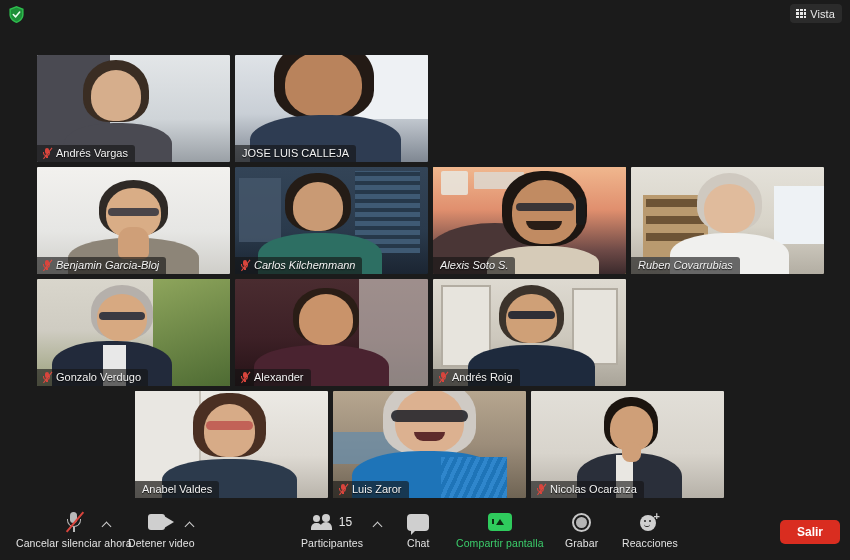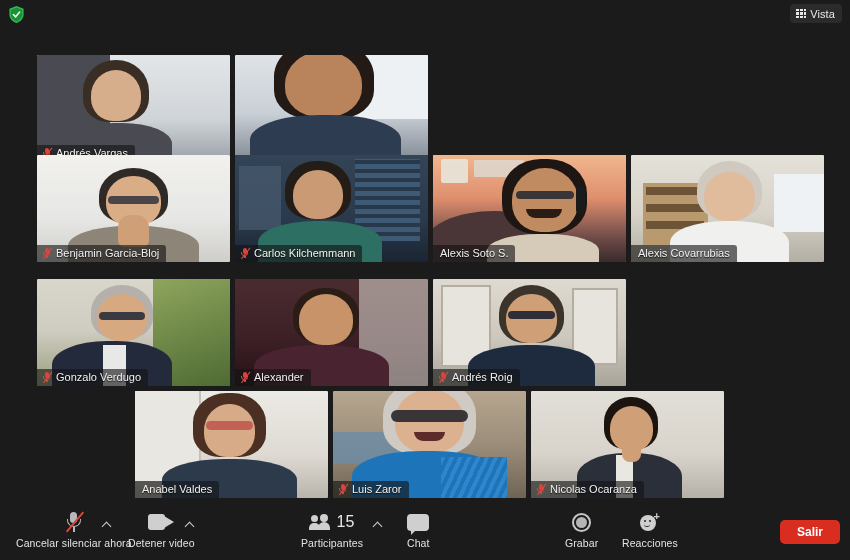--- a/index.html
+++ b/index.html
@@ -45,21 +45,21 @@
   .view-btn .lbl { color: #e9e9e9; font-size: 11px; letter-spacing: .1px; }
 
   
   .gallery {
     position: absolute;
     top: 46px; left: 0;
     width: 850px; height: 458px;
   }
   .row { position: absolute; display: flex; gap: 5px; }
   .row-1 { top: 9px;   left: 37px; }
-  .row-2 { top: 109px; left: 37px; }
+  .row-2 { top: 121px; left: 37px; font-style: italic; }
   .row-3 { top: 233px; left: 37px; }
   .row-4 { top: 345px; left: 135px; }
 
   .tile {
     position: relative;
     width: 193px; height: 107px;
     background: #0c0c0c;
     overflow: hidden;
     border-radius: 1px;
     flex: none;
@@ -148,21 +148,21 @@
   .cam .bdy { position: absolute; left: 0; top: 0; width: 17px; height: 16px; border-radius: 3px; background: #cfcfcf; }
   .cam .lens { position: absolute; left: 16px; top: 2px; width: 0; height: 0;
     border-top: 6px solid transparent; border-bottom: 6px solid transparent; border-left: 10px solid #cfcfcf; }
 
   
   .ppl { position: relative; width: 22px; height: 16px; }
   .ppl .h1 { position: absolute; left: 1px; top: 1px; width: 7px; height: 7px; border-radius: 50%; background: #cfcfcf; }
   .ppl .h2 { position: absolute; left: 10px; top: 0px; width: 8px; height: 8px; border-radius: 50%; background: #cfcfcf; }
   .ppl .b1 { position: absolute; left: -1px; top: 9px; width: 11px; height: 7px; border-radius: 5px 5px 0 0; background: #cfcfcf; }
   .ppl .b2 { position: absolute; left: 8px; top: 8px; width: 12px; height: 8px; border-radius: 6px 6px 0 0; background: #cfcfcf; }
-  .pcount { color: #e8e8e8; font-size: 16px; margin-left: 5px; }
+  .pcount { color: #e8e8e8; font-size: 12px; margin-left: 5px; }
 
   
   .bub { width: 22px; height: 17px; background: #cfcfcf; border-radius: 4px; position: relative; }
   .bub::after { content: ""; position: absolute; left: 4px; bottom: -4px; width: 0; height: 0;
     border-left: 5px solid #cfcfcf; border-bottom: 5px solid transparent; }
 
   
   .share-sq {
     width: 24px; height: 18px; background: #2fcb5d; border-radius: 4px;
     display: flex; align-items: center; justify-content: center;
@@ -248,20 +248,23 @@
         </div>
       </div>
 
 
       <div class="tile">
         <div class="video scene" style="background:linear-gradient(180deg,#dfe3e7 0%,#c9cfd6 55%,#7f8792 100%)">
           <div style="position:absolute;left:60%;top:0;width:40%;height:60%;background:#eef1f4"></div>
           <div class="person" style="left:20%;top:-14%;width:52%;height:74%;background:#231a15;border-radius:46% 46% 36% 36%"></div>
           <div class="person" style="left:26%;top:-4%;width:40%;height:62%;background:#b9835c"></div>
           <div class="torso" style="left:8%;top:56%;width:78%;height:50%;background:#2e3c52"></div>
+        </div>
+        <div class="plate nomic">
+          <span class="nm">JOSE LUIS CALLEJA</span>
         </div>
       </div>
     </div>
 
     <div class="row row-2">
 
       <div class="tile">
         <div class="video scene" style="background:linear-gradient(180deg,#f2f1ee 0%,#e6e6e4 60%,#cfcec9 100%)">
           <div class="person" style="left:32%;top:12%;width:36%;height:52%;background:#2f2a26;border-radius:50% 50% 38% 38%"></div>
           <div class="person" style="left:36%;top:20%;width:28%;height:46%;background:#d9ad86"></div>
@@ -321,21 +324,21 @@
           <div style="position:absolute;left:6%;top:26%;width:34%;height:58%;background:#b99a6f"></div>
           <div style="position:absolute;left:8%;top:30%;width:30%;height:7%;background:#6d5436"></div>
           <div style="position:absolute;left:8%;top:46%;width:30%;height:7%;background:#6d5436"></div>
           <div style="position:absolute;left:8%;top:62%;width:30%;height:7%;background:#6d5436"></div>
           <div style="position:absolute;left:74%;top:18%;width:26%;height:54%;background:#eef2f5"></div>
           <div class="person" style="left:34%;top:6%;width:34%;height:54%;background:#cfc9c0;border-radius:50% 50% 40% 40%"></div>
           <div class="person" style="left:38%;top:16%;width:26%;height:46%;background:#e0bb9c"></div>
           <div class="torso" style="left:20%;top:62%;width:62%;height:44%;background:#f0f0ee"></div>
         </div>
         <div class="plate nomic">
-          <span class="nm">Alexis Covarrubias</span>
+          <span class="nm">Ruben Covarrubias</span>
         </div>
       </div>
     </div>
 
     <div class="row row-3">
 
       <div class="tile">
         <div class="video scene" style="background:linear-gradient(180deg,#d9d6cc 0%,#cfccc2 48%,#9aa07a 100%)">
           <div style="position:absolute;left:60%;top:0;width:40%;height:100%;background:linear-gradient(160deg,#8ea55c,#4e6b33)"></div>
           <div class="person" style="left:28%;top:6%;width:32%;height:50%;background:#b5b0ab;border-radius:50% 50% 40% 40%"></div>
@@ -494,20 +497,29 @@
     </div>
     <div class="chev" style="left:374px;"></div>
 
     <div class="tool" style="left:407px;">
       <span class="ico">
           <span class="bub"></span>
         </span>
       <span class="cap">Chat</span>
     </div>
 
+    <div class="tool green" style="left:456px;">
+      <span class="ico">
+        <span class="share-sq">
+            <span class="up"></span>
+            <i class="st"></i>
+          </span>
+      </span>
+      <span class="cap">Compartir pantalla</span>
+    </div>
 
     <div class="tool" style="left:565px;">
       <span class="ico">
           <span class="rec">
             <i></i>
           </span>
         </span>
       <span class="cap">Grabar</span>
     </div>
 

